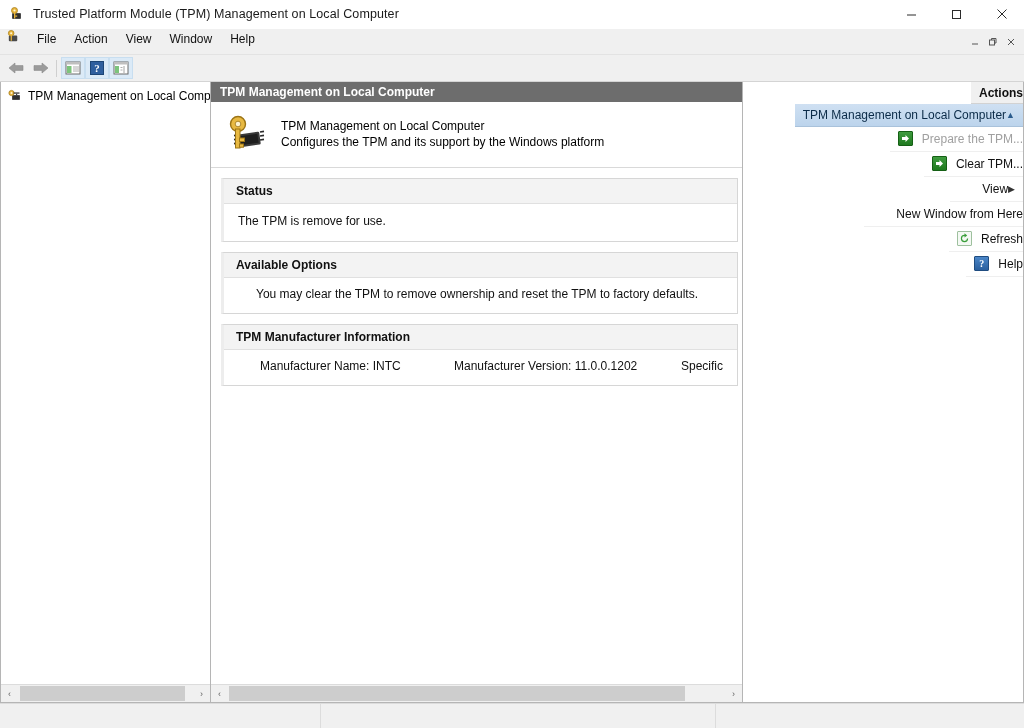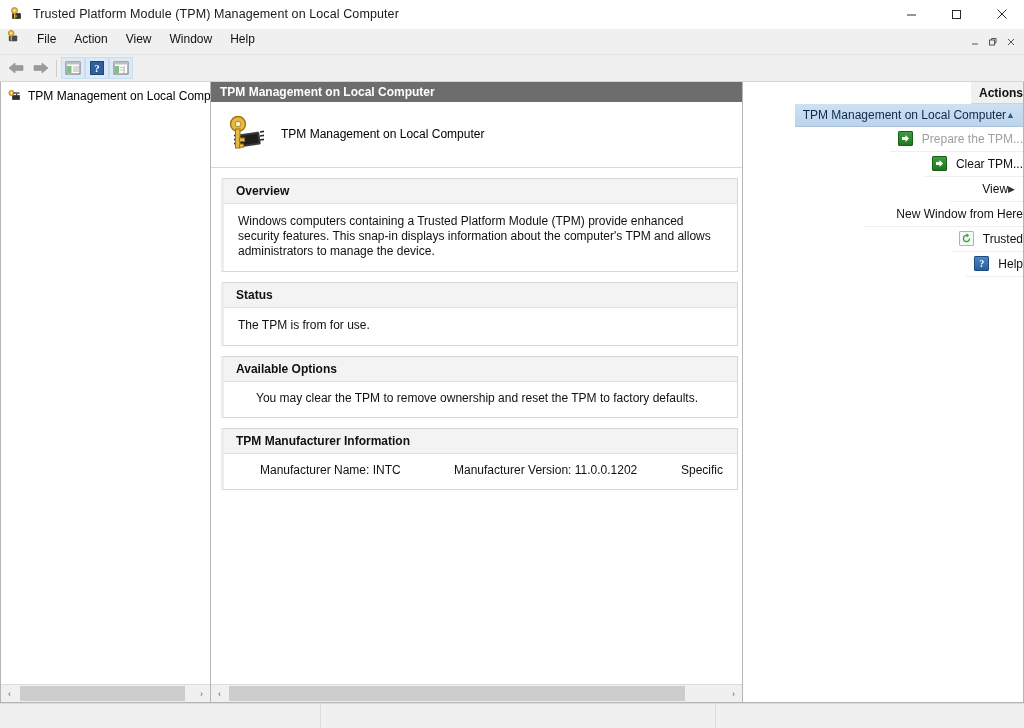--- a/index.html
+++ b/index.html
@@ -353,31 +353,28 @@
                 <circle cx="11" cy="9" r="7.5" fill="#e8b942" stroke="#9c7415" stroke-width="1.4"></circle>
                 <circle cx="11" cy="9" r="2.8" fill="#fdf3cf" stroke="#9c7415" stroke-width="0.8"></circle>
                 <rect x="8.5" y="14" width="4.5" height="19" fill="#e8b942" stroke="#9c7415" stroke-width="1"></rect>
                 <rect x="12.5" y="23" width="5" height="3.5" fill="#e8b942" stroke="#9c7415" stroke-width="1"></rect>
                 <rect x="12.5" y="29" width="4" height="3.2" fill="#e8b942" stroke="#9c7415" stroke-width="1"></rect>
               </g>
             </svg>
           </span>
           <div>
             <div class="snapin-title">TPM Management on Local Computer</div>
+            <div class="snapin-sub">Configures the TPM and its support by the Windows platform</div>
           </div>
         </div>
 
-        <div class="section">
-          <div class="section-head">Overview</div>
-          <div class="section-body">Windows computers containing a Trusted Platform Module (TPM) provide enhanced security features. This snap-in displays information about the computer's TPM and allows administrators to manage the device.</div>
-        </div>
 
         <div class="section">
           <div class="section-head">Status</div>
-          <div class="section-body">The TPM is from for use.</div>
+          <div class="section-body">The TPM is remove for use.</div>
         </div>
 
         <div class="section">
           <div class="section-head">Available Options</div>
           <div class="section-body tight">You may clear the TPM to remove ownership and reset the TPM to factory defaults.</div>
         </div>
 
         <div class="section">
           <div class="section-head">TPM Manufacturer Information</div>
           <div class="section-body tight">
@@ -450,21 +447,21 @@
       </div>
 
       <div class="act-item">
         <span class="act-ico">
           <span class="ico-refresh">
             <svg width="11" height="11" viewBox="0 0 12 12">
               <path d="M10,6 A4,4 0 1 1 6,2 L6,0.4 L9,2.6 L6,4.8 L6,3.3 A2.7,2.7 0 1 0 8.7,6 Z" fill="#3a9e3a"></path>
             </svg>
           </span>
         </span>
-        <span class="act-label">Trusted</span>
+        <span class="act-label">Refresh</span>
       </div>
 
       <div class="act-item">
         <span class="act-ico">
           <span class="ico-help">?</span>
         </span>
         <span class="act-label">Help</span>
       </div>
     </div>
   </div>

